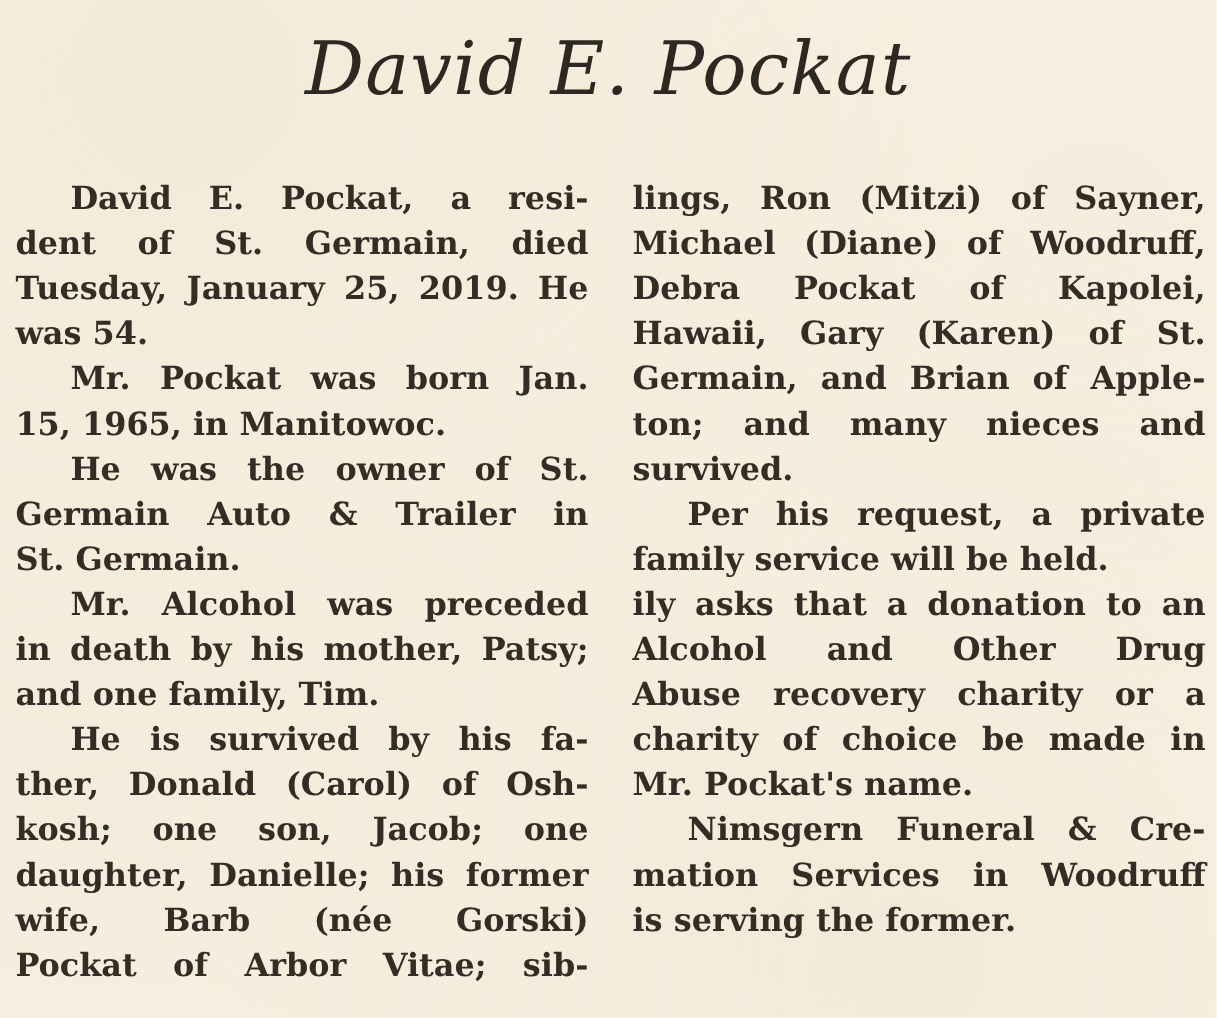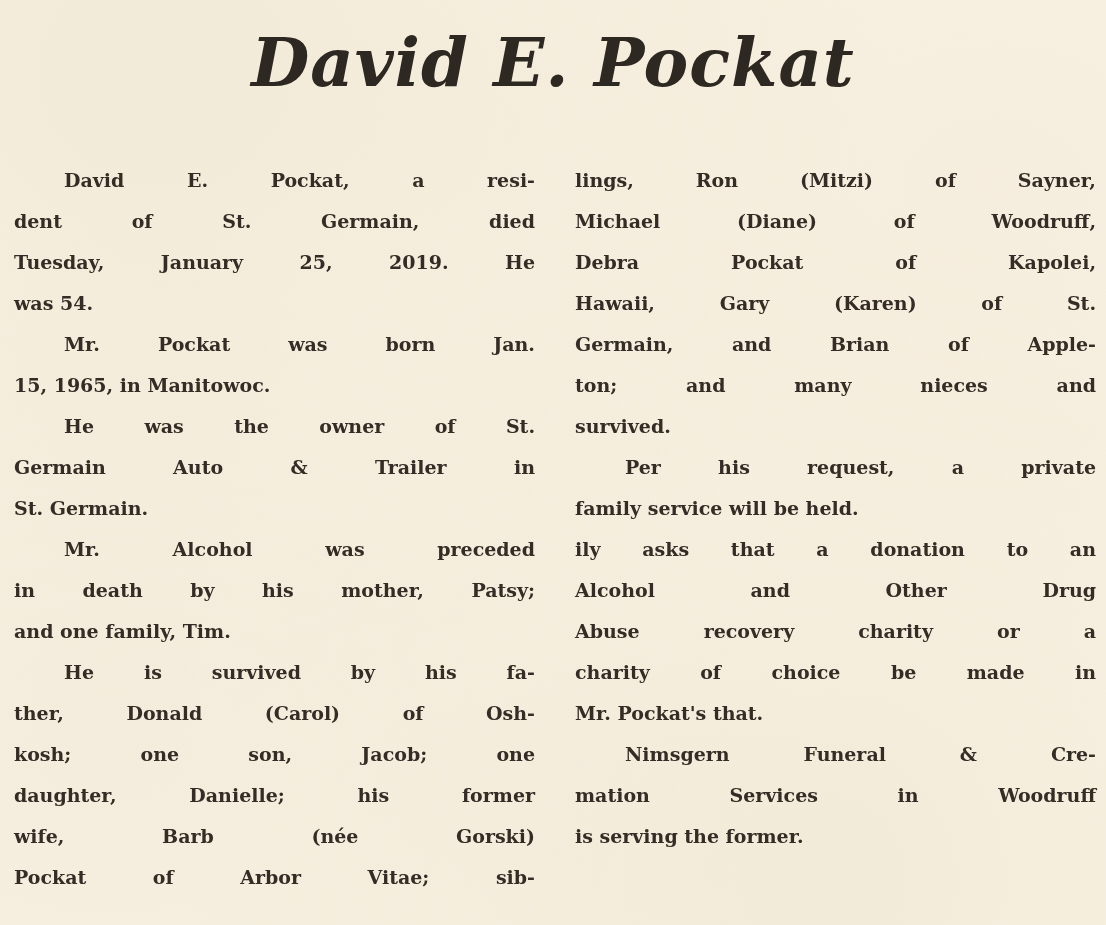--- a/index.html
+++ b/index.html
@@ -17,39 +17,39 @@
     font-family:"DejaVu Serif","Liberation Serif",serif;
     color:#332d25;
     overflow:hidden;
   }
   .headline{
     margin:0;
     padding-top:26px;
     text-align:center;
     font-size:67px;
     line-height:1.1;
-    font-weight:bold;
+    font-weight:normal;
     font-style:italic;
     letter-spacing:1px;
     color:#2d2821;
   }
   .columns{
     position:absolute;
     left:14px;
     top:160px;
     width:1082px;
     display:flex;
     gap:40px;
   }
   .column{
     width:521px;
     flex:0 0 521px;
   }
   .line{
-    font-size:19px;
+    font-size:29px;
     line-height:41px;
     font-weight:bold;
     text-align:justify;
     text-align-last:justify;
     color:#332d25;
   }
   .line.indent{ text-indent:50px; }
   .line.last{ text-align-last:left; }
 </style>
 </head>
@@ -100,21 +100,21 @@
         </div>
         <div class="paragraph">
           <div class="line indent">Per his request, a private</div>
           <div class="line last">family service will be held.</div>
         </div>
         <div class="paragraph">
           <div class="line">ily asks that a donation to an</div>
           <div class="line">Alcohol and Other Drug</div>
           <div class="line">Abuse recovery charity or a</div>
           <div class="line">charity of choice be made in</div>
-          <div class="line last">Mr. Pockat's that.</div>
+          <div class="line last">Mr. Pockat's name.</div>
         </div>
         <div class="paragraph">
           <div class="line indent">Nimsgern Funeral &amp; Cre-</div>
           <div class="line">mation Services in Woodruff</div>
           <div class="line last">is serving the former.</div>
         </div>
       </div>
     </div>
 </div>
 

